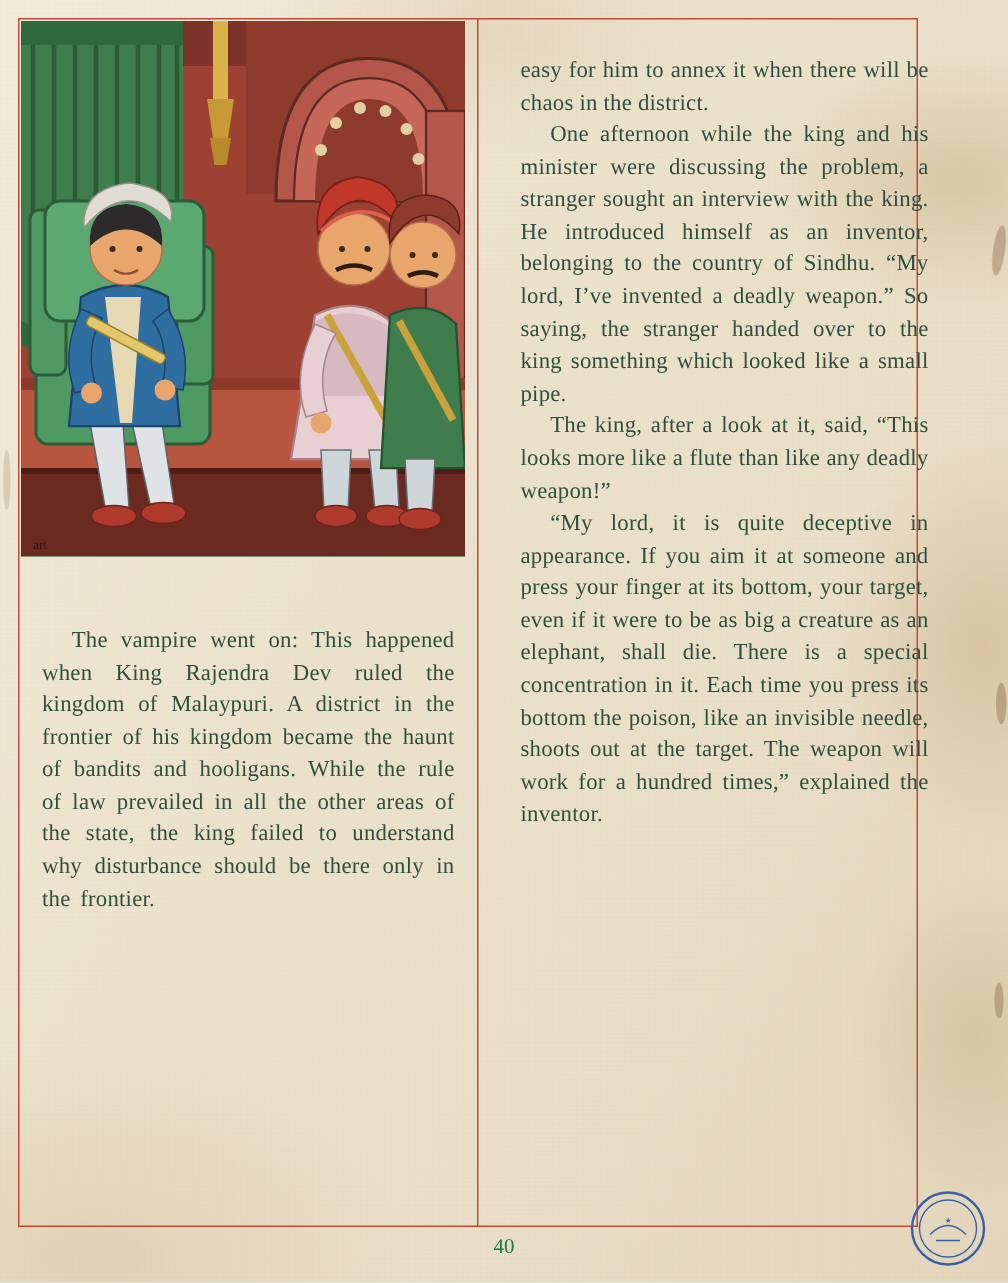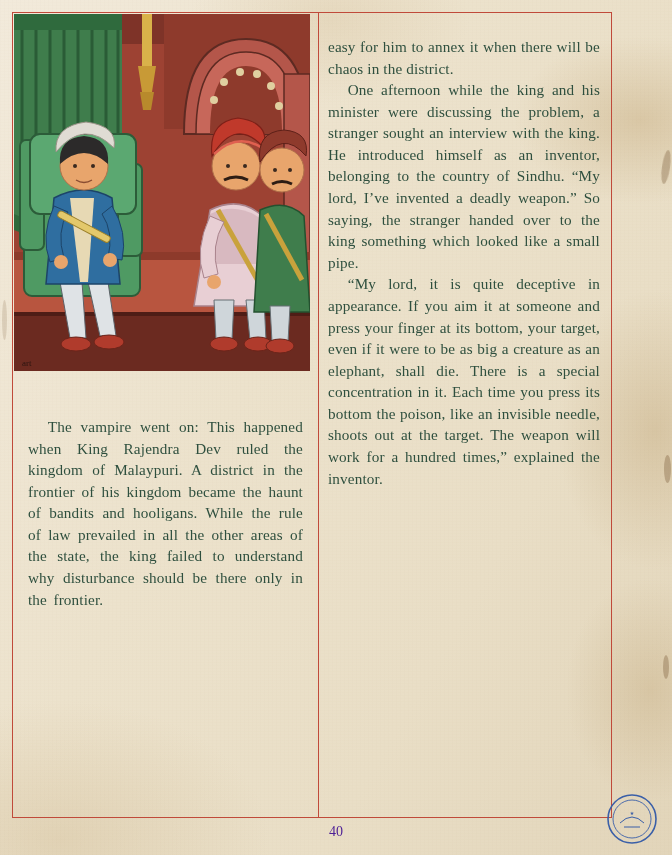--- a/index.html
+++ b/index.html
@@ -78,21 +78,21 @@
     text-align: justify;
     letter-spacing: 0.15px;
   }
   .col-left {
     left: 28px;
     top: 378px;
     width: 275px;
     margin-top: 38px;
   }
   .col-right {
-    left: 328px;
+    left: 347px;
     top: 36px;
     width: 272px;
   }
   .column p {
     margin: 0;
     text-indent: 1.3em;
   }
   .column p.cont {
     text-indent: 0;
   }
@@ -104,21 +104,21 @@
   }
 
   
   .page-number {
     position: absolute;
     left: 0;
     right: 0;
     top: 824px;
     text-align: center;
     font-size: 14px;
-    color: #4c1d95;
+    color: #15803d;
     font-family: "Liberation Serif", serif;
   }
 
   
   .stamp {
     position: absolute;
     right: 14px;
     bottom: 10px;
     width: 52px;
     height: 52px;
@@ -277,20 +277,21 @@
   </svg>
 </div>
 
 <div class="column col-left">
   <p class="spaced">The vampire went on: This happened when King Rajendra Dev ruled the kingdom of Malaypuri. A district in the frontier of his kingdom became the haunt of bandits and hooligans. While the rule of law prevailed in all the other areas of the state, the king failed to understand why disturbance should be there only in the frontier.</p>
 </div>
 
 <div class="column col-right">
   <p class="cont">easy for him to annex it when there will be chaos in the district.</p>
   <p>One afternoon while the king and his minister were discussing the problem, a stranger sought an interview with the king. He introduced himself as an inventor, belonging to the country of Sindhu. “My lord, I’ve invented a deadly weapon.” So saying, the stranger handed over to the king something which looked like a small pipe.</p>
+  <p>The king, after a look at it, said, “This looks more like a flute than like any deadly weapon!”</p>
   <p>“My lord, it is quite deceptive in appearance. If you aim it at someone and press your finger at its bottom, your target, even if it were to be as big a creature as an elephant, shall die. There is a special concentration in it. Each time you press its bottom the poison, like an invisible needle, shoots out at the target. The weapon will work for a hundred times,” explained the inventor.</p>
 </div>
 
 <div class="page-number">40</div>
 
 <svg class="stamp" viewBox="0 0 52 52" xmlns="http://www.w3.org/2000/svg">
   <circle cx="26" cy="26" r="24" fill="none" stroke="#3a5fa8" stroke-width="1.6"></circle>
   <circle cx="26" cy="26" r="19" fill="none" stroke="#3a5fa8" stroke-width="0.9"></circle>
   <path d="M14 30 q12 -12 24 0" fill="none" stroke="#3a5fa8" stroke-width="1"></path>
   <path d="M18 34 h16" stroke="#3a5fa8" stroke-width="1"></path>

